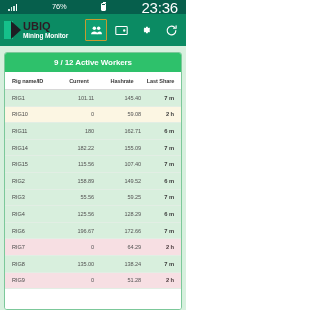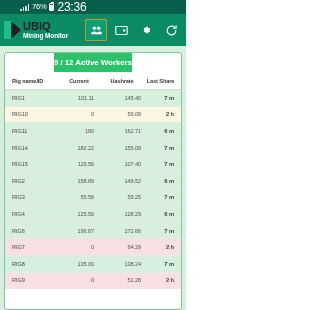--- a/index.html
+++ b/index.html
@@ -7,40 +7,40 @@
     width:186px; height:310px;
     background:#ffffff;
     font-family:"Liberation Sans", sans-serif;
     overflow:hidden;
   }
   #app { width:186px; height:310px; position:relative; background:#d7f0de; }
 
   
   .statusbar{
     height:14px; background:#065f4c;
-    display:flex; align-items:center; justify-content:flex-start;
-    padding:0 20px; gap:3px;
+    display:flex; align-items:center; justify-content:space-between;
+    padding:0 8px; gap:3px;
     color:#ffffff; font-size:8px; line-height:1;
   }
   .sigbars{ display:flex; align-items:flex-end; gap:1px; height:7px; }
   .sigbars i{ display:block; width:1.5px; background:#cfe6e0; }
   .sigbars i:nth-child(1){ height:2px; }
   .sigbars i:nth-child(2){ height:3.5px; }
   .sigbars i:nth-child(3){ height:5px; }
   .sigbars i:nth-child(4){ height:7px; background:#ffffff; }
   .battpct{ font-size:7.5px; letter-spacing:-.2px; }
   .batt{
     width:5px; height:8px; border:1px solid #ffffff; border-radius:1px;
     position:relative; background:linear-gradient(to top,#ffffff 76%, transparent 76%);
   }
   .batt::after{
     content:""; position:absolute; top:-2px; left:1px;
     width:3px; height:1px; background:#ffffff;
   }
-  .clock{ font-size:12px; letter-spacing:-.2px; }
+  .clock{ font-size:15px; letter-spacing:-.2px; }
 
   
   .appbar{
     height:32px; background:#0b8b63;
     display:flex; align-items:center; padding:0 4px;
   }
   .brand{ display:flex; align-items:center; gap:2px; flex:0 0 auto; }
   .logomark{ width:17px; height:18px; position:relative; flex:0 0 auto; }
   .logomark .lm-a{
     position:absolute; left:0; top:0; width:9px; height:18px;
@@ -69,21 +69,21 @@
   .iconbtn svg{ display:block; }
 
   
   .pagebg{ background:#d7f0de; padding:6px 4px 0 4px; height:calc(310px - 46px); }
   .card{
     background:#ffffff;
     border:1px solid #7cc89a;
     border-radius:3px;
     height:100%;
     overflow:hidden;
-    display:flex; flex-direction:column;align-items:center;
+    display:flex; flex-direction:column;
   }
   .cardhead{
     background:#2ec16b; color:#ffffff;
     height:19px; display:flex; align-items:center; justify-content:center;
     font-size:8px; font-weight:700; letter-spacing:-.1px;
   }
 
   table{ width:100%; border-collapse:collapse; table-layout:fixed; }
   thead th{
     background:#ffffff; color:#3a3a3a;

